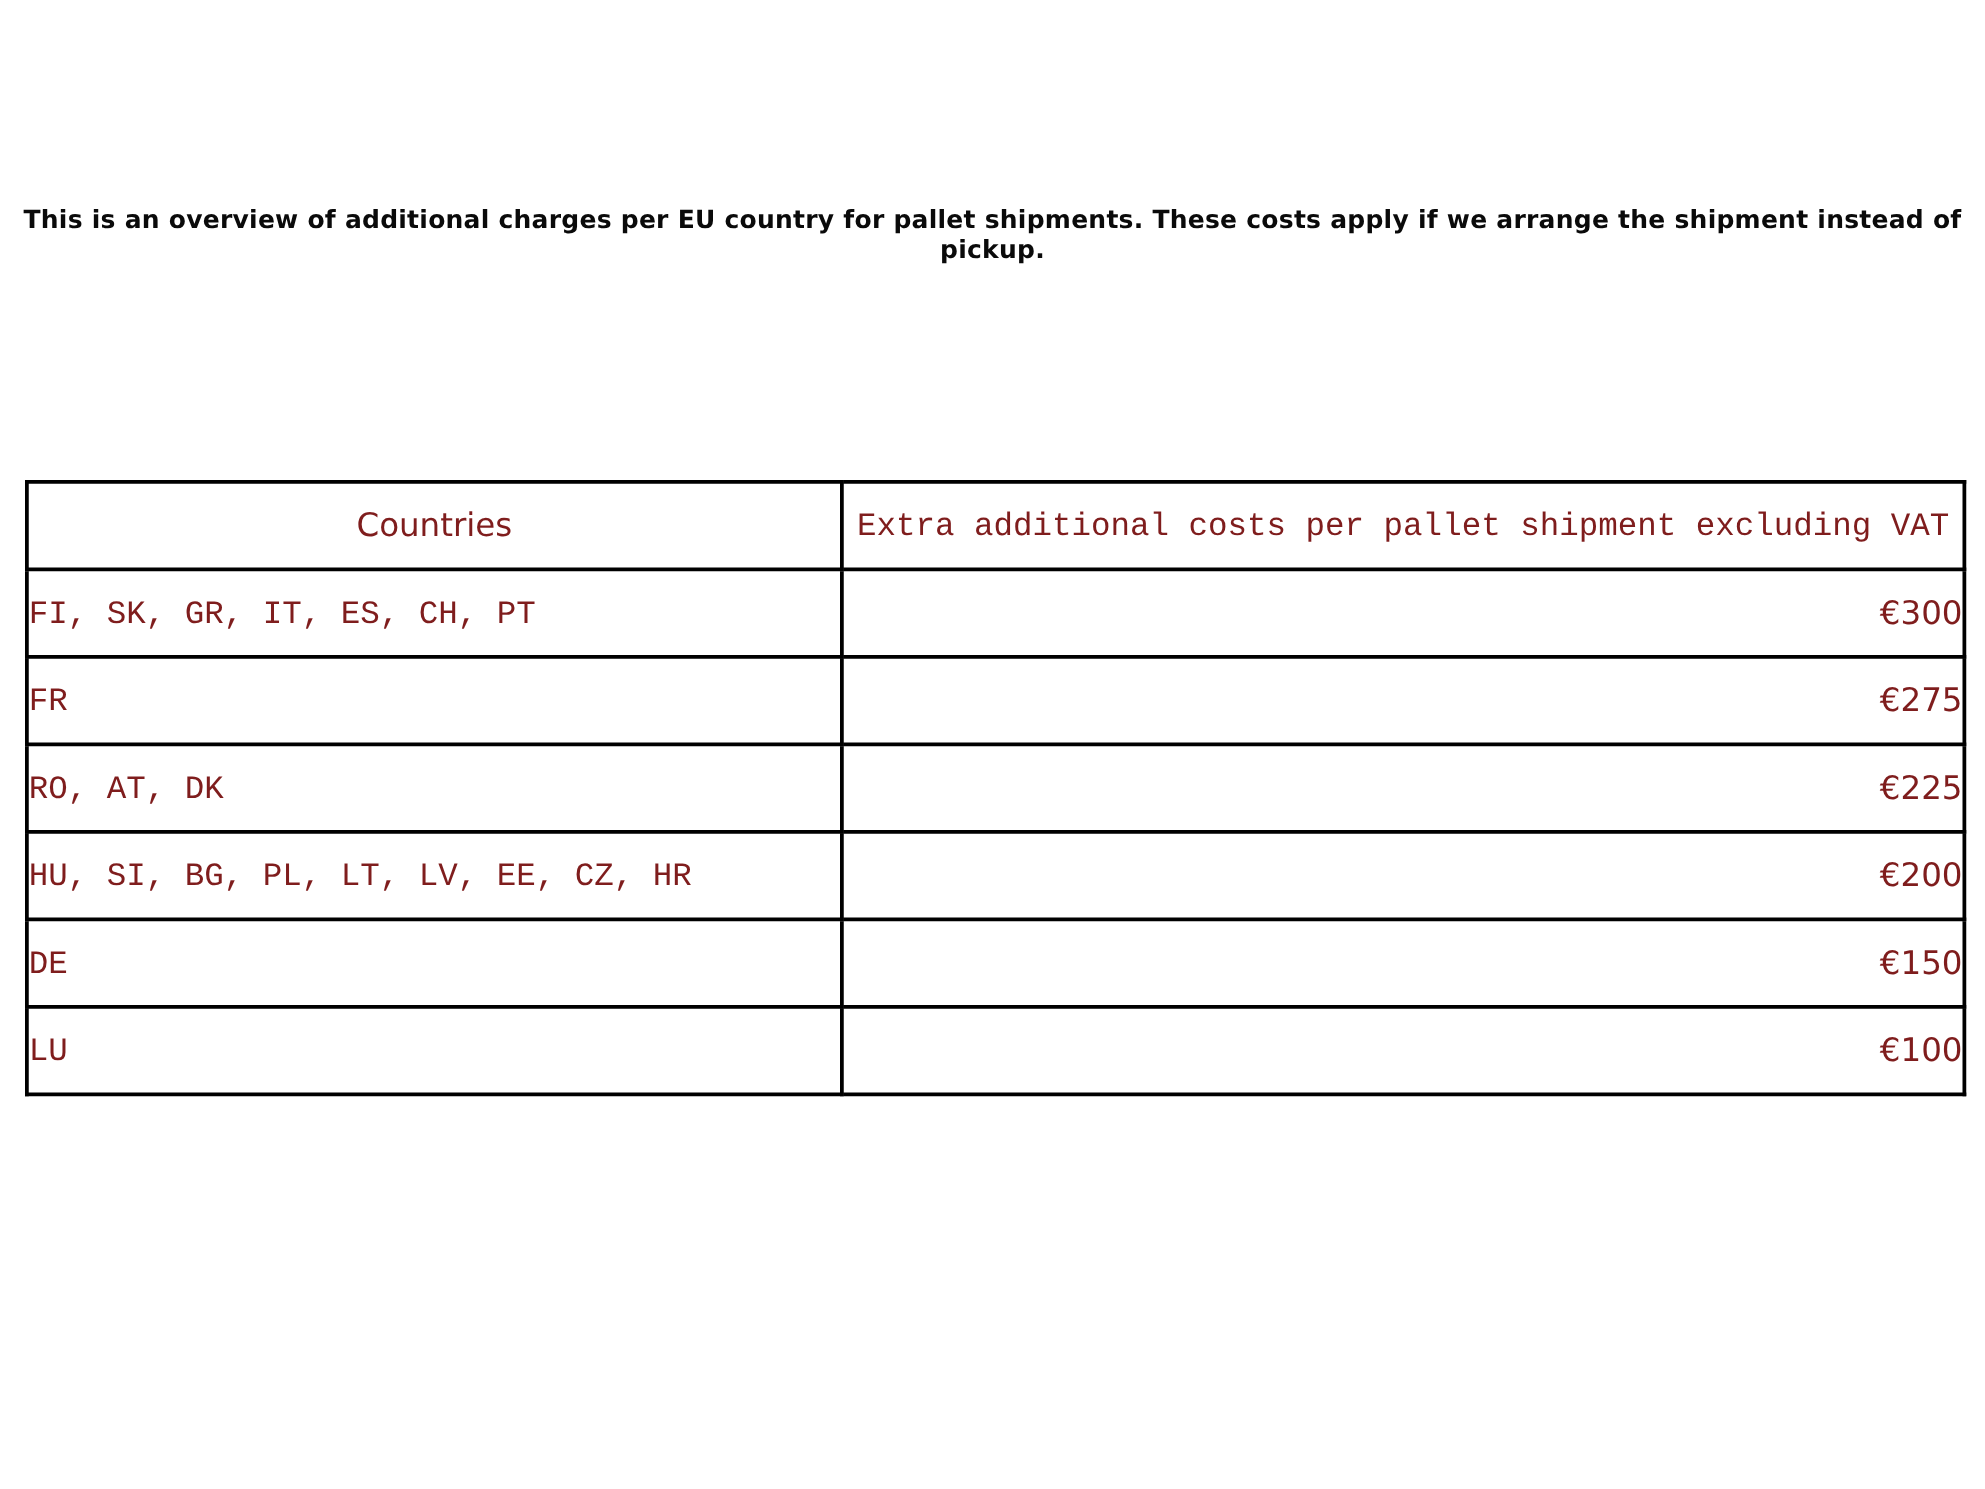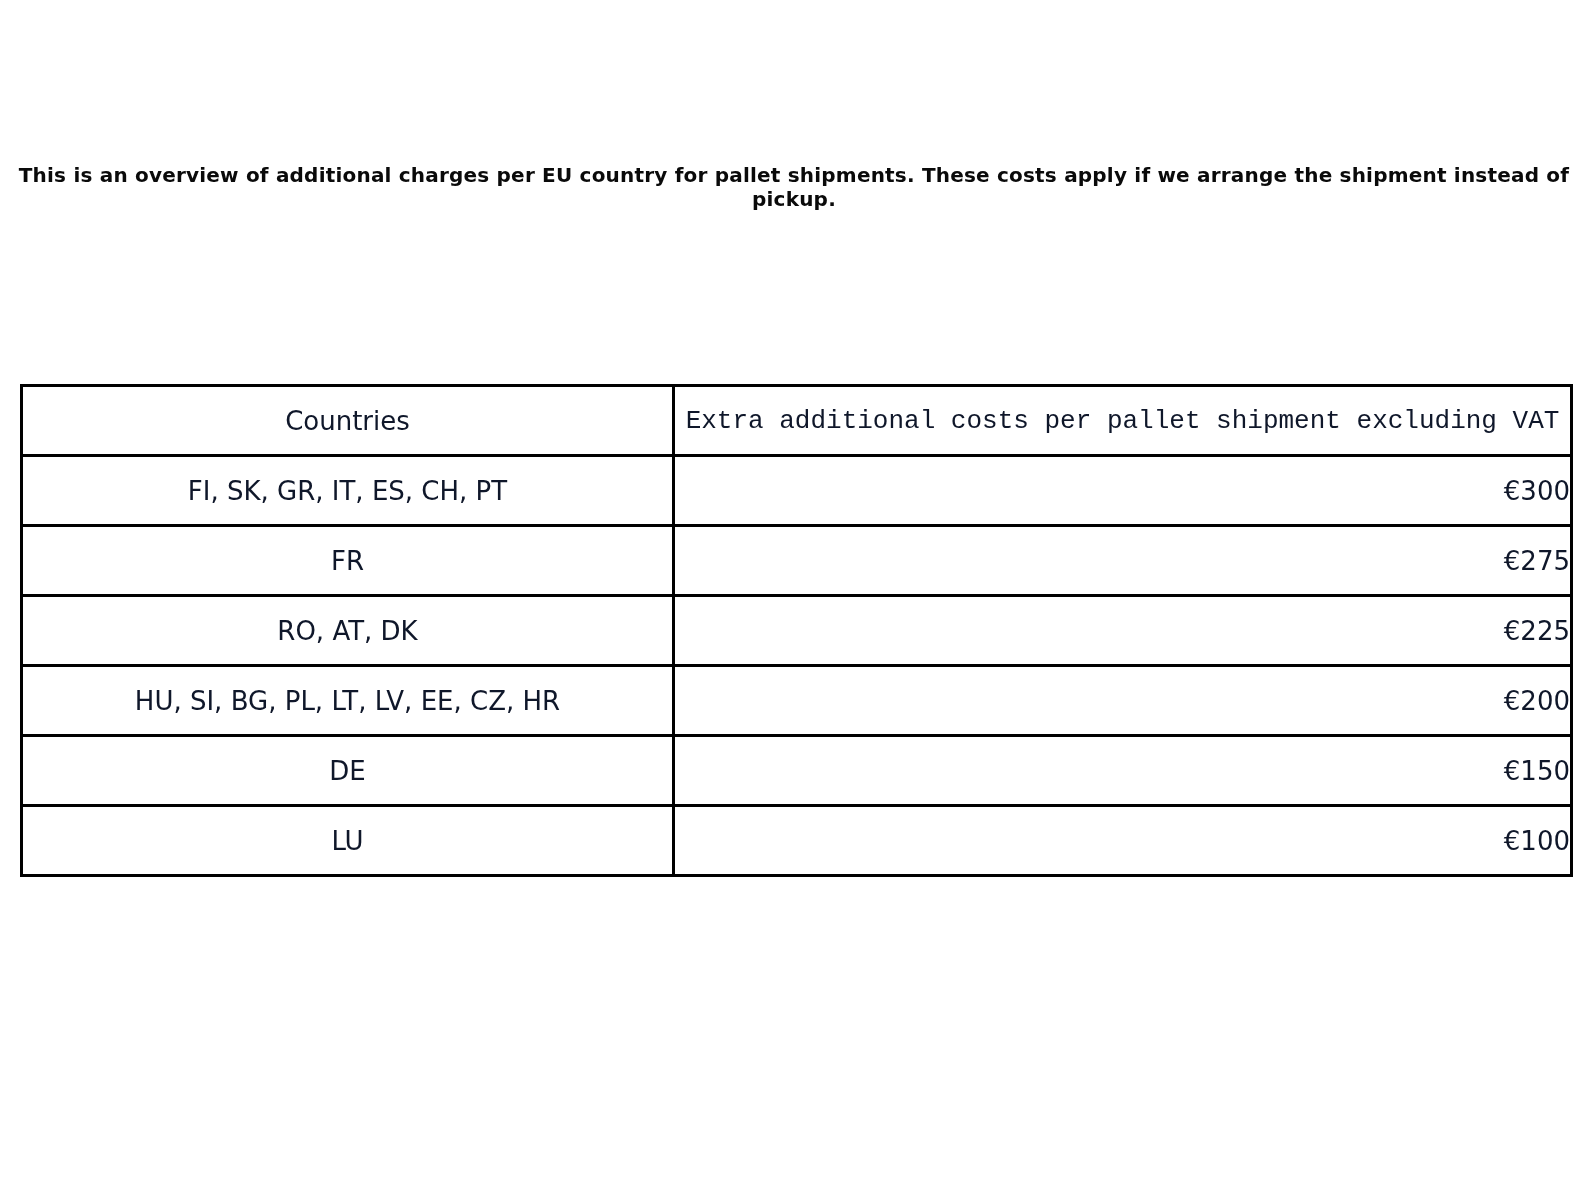--- a/index.html
+++ b/index.html
@@ -35,34 +35,35 @@
     border-collapse: collapse;
     table-layout: fixed;
   }
   table.charges th,
   table.charges td {
     border: 3px solid #000000;
     box-sizing: border-box;
     height: 70px;
     font-size: 26px;
     font-weight: normal;
-    color: #0f172a;
+    color: #7f1d1d;
     padding: 0;
     vertical-align: middle;
     white-space: nowrap;
     overflow: hidden;
   }
   th.col-countries { width: 652px; }
   th.col-costs     { width: 898px; font-family: Liberation Mono, monospace; }
   table.charges th {
     text-align: center;
   }
   td.cell-countries {
-    text-align: center;
+    text-align: left;
     padding-left: 64px;
+    font-family: Liberation Mono, monospace;
   }
   td.cell-cost {
     text-align: right;
     padding-left: 88px;
   }
 </style>
 </head>
 <body>
 
 <p class="intro">This is an overview of additional charges per EU country for pallet shipments. These costs apply if we arrange the shipment instead of pickup.</p>

